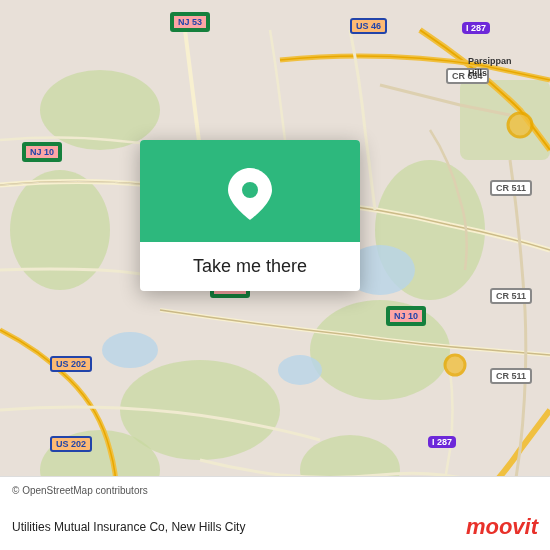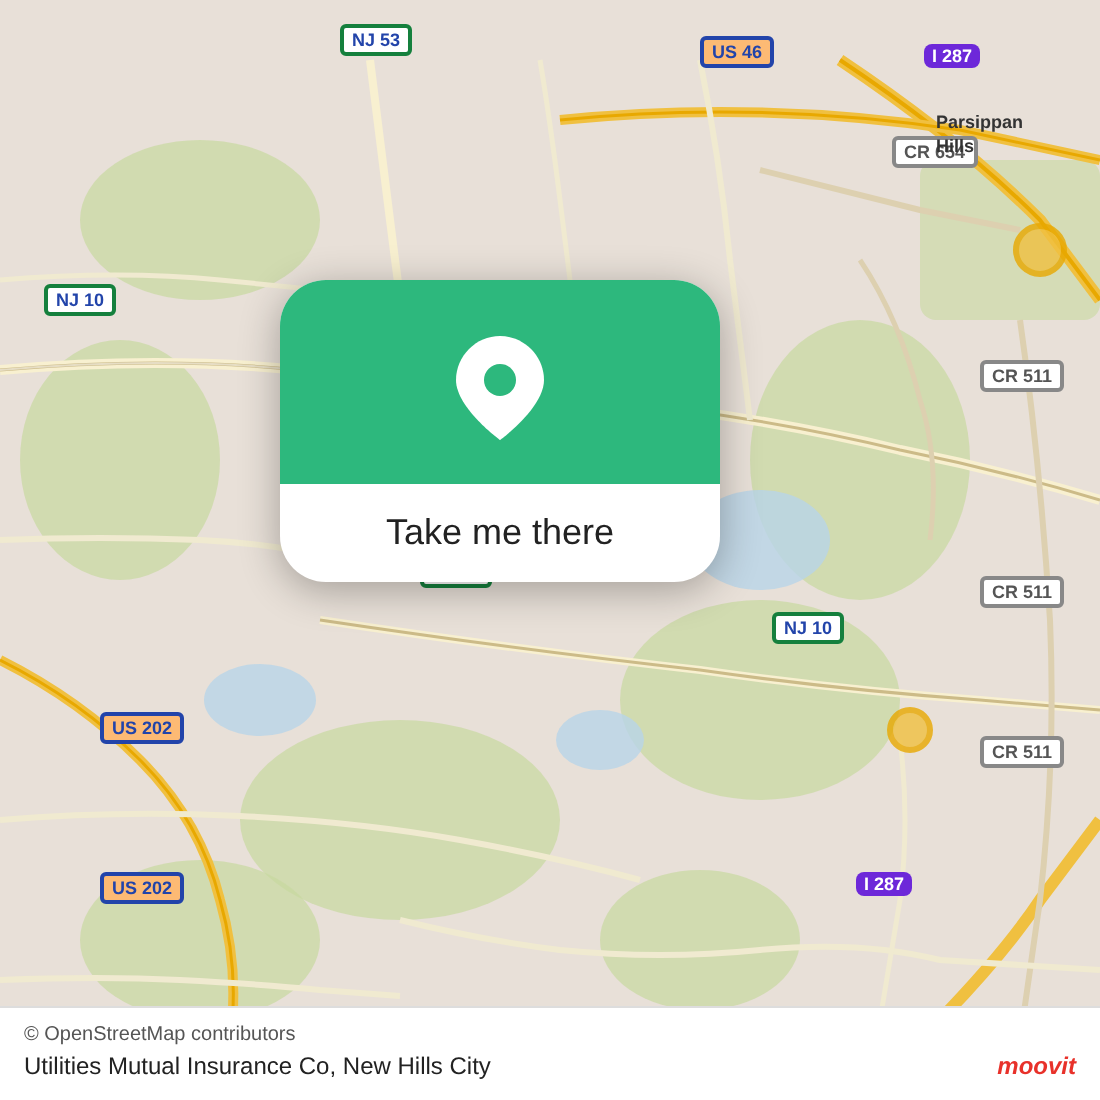--- a/index.html
+++ b/index.html
@@ -29,21 +29,21 @@
       height: 100%;
     }
 
     
     .action-card {
       position: absolute;
       top: 140px;
       left: 140px;
       width: 220px;
       background: white;
-      border-radius: 23px;
+      border-radius: 4px;
       box-shadow: 0 4px 20px rgba(0,0,0,0.3);
       display: flex;
       flex-direction: column;
       align-items: center;
       overflow: hidden;
       z-index: 10;
     }
 
     .action-card-top {
       background: #2db87d;
@@ -105,42 +105,42 @@
       font-weight: 400;
     }
 
     .moovit-logo {
       display: flex;
       align-items: center;
       gap: 3px;
     }
 
     .moovit-text {
-      font-size: 12px;
+      font-size: 22px;
       font-weight: bold;
       color: #e8312a;
       font-style: italic;
     }
 
     
     .road-badge {
       position: absolute;
       border-radius: 3px;
       font-size: 9px;
       font-weight: bold;
       padding: 1px 4px;
       display: flex;
       align-items: center;
       justify-content: center;
       z-index: 5;
     }
 
     .badge-nj {
-      background: #ffffff;
-      border: 2px solid #15803d;
+      background: #fca5a5;
+      border: 4px solid #15803d;
       color: #2244aa;
     }
 
     .badge-us {
       background: #fdba74;
       border: 2px solid #2244aa;
       color: #2244aa;
     }
 
     .badge-cr {
@@ -248,21 +248,21 @@
         <path d="M22 0 C10 0 0 10 0 22 C0 36 22 52 22 52 C22 52 44 36 44 22 C44 10 34 0 22 0Z" fill="white"></path>
         <circle cx="22" cy="22" r="8" fill="#2db87d"></circle>
       </svg>
     </div>
     <div class="action-card-bottom">
       <span class="action-button-label">Take me there</span>
     </div>
   </div>
 
   <div class="bottom-bar">
-    <div style="display:flex; flex-direction:column; gap:3px; flex:1;">
+    <div style="display:flex; flex-direction:column; gap:18px; flex:1;">
       <div class="attribution-text">© OpenStreetMap contributors</div>
       <div class="bottom-info">
         <span class="location-text">Utilities Mutual Insurance Co, New Hills City</span>
         <div class="moovit-logo">
           <span class="moovit-text">moovit</span>
         </div>
       </div>
     </div>
   </div>
 

